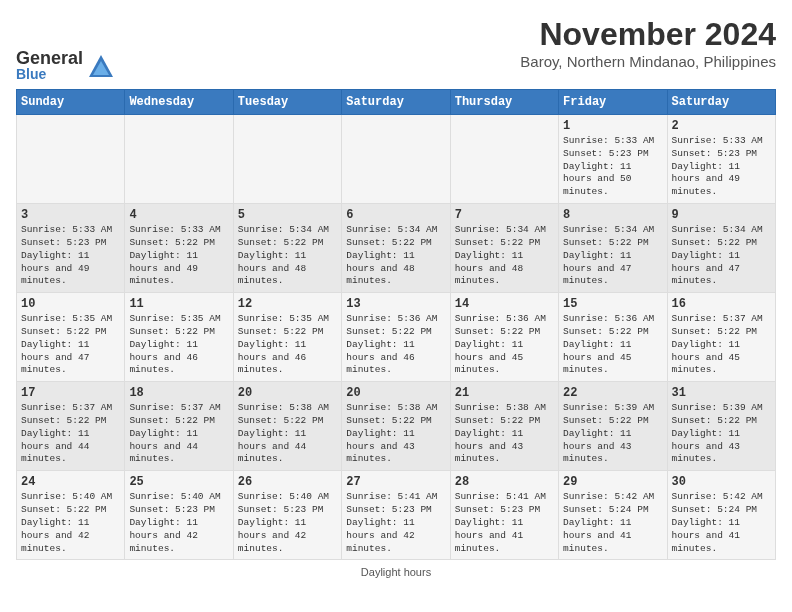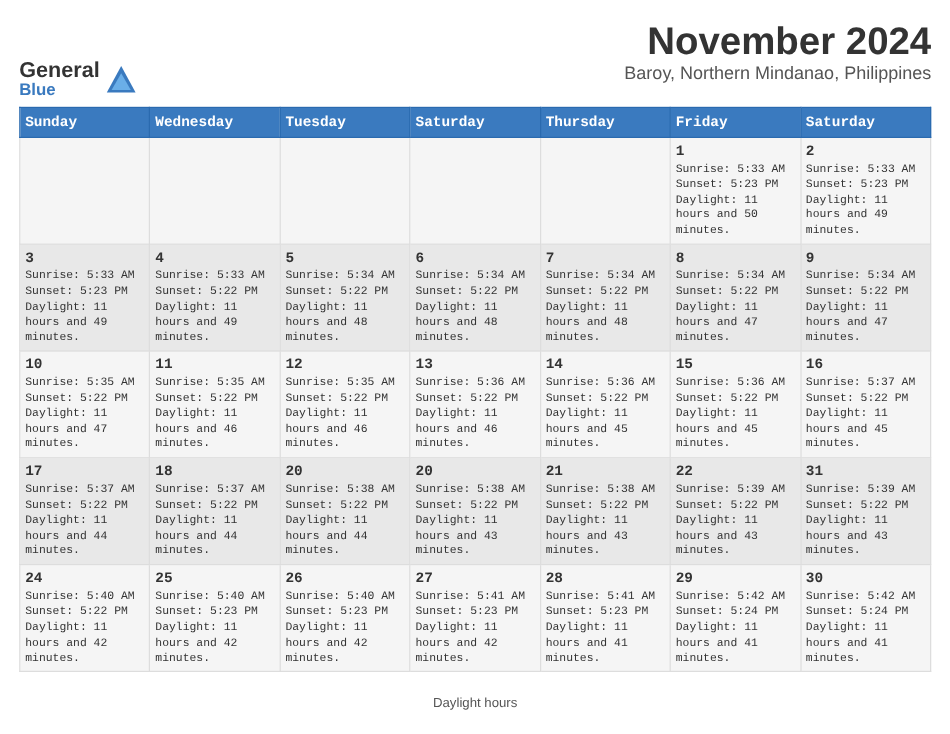--- a/index.html
+++ b/index.html
@@ -93,21 +93,21 @@
       line-height: 1.35;
       color: #333;
     }
     .empty-cell {
       background-color: #f5f5f5 !important;
     }
     .footer-legend {
       display: flex;
       justify-content: center;
       gap: 20px;
-      margin-top: 20px;
+      margin-top: 6px;
       font-size: 11px;
       color: #555;
     }
   </style>
 </head>
 <body>
 
 <div class="header">
   <div class="logo">
     <div class="logo-text">

